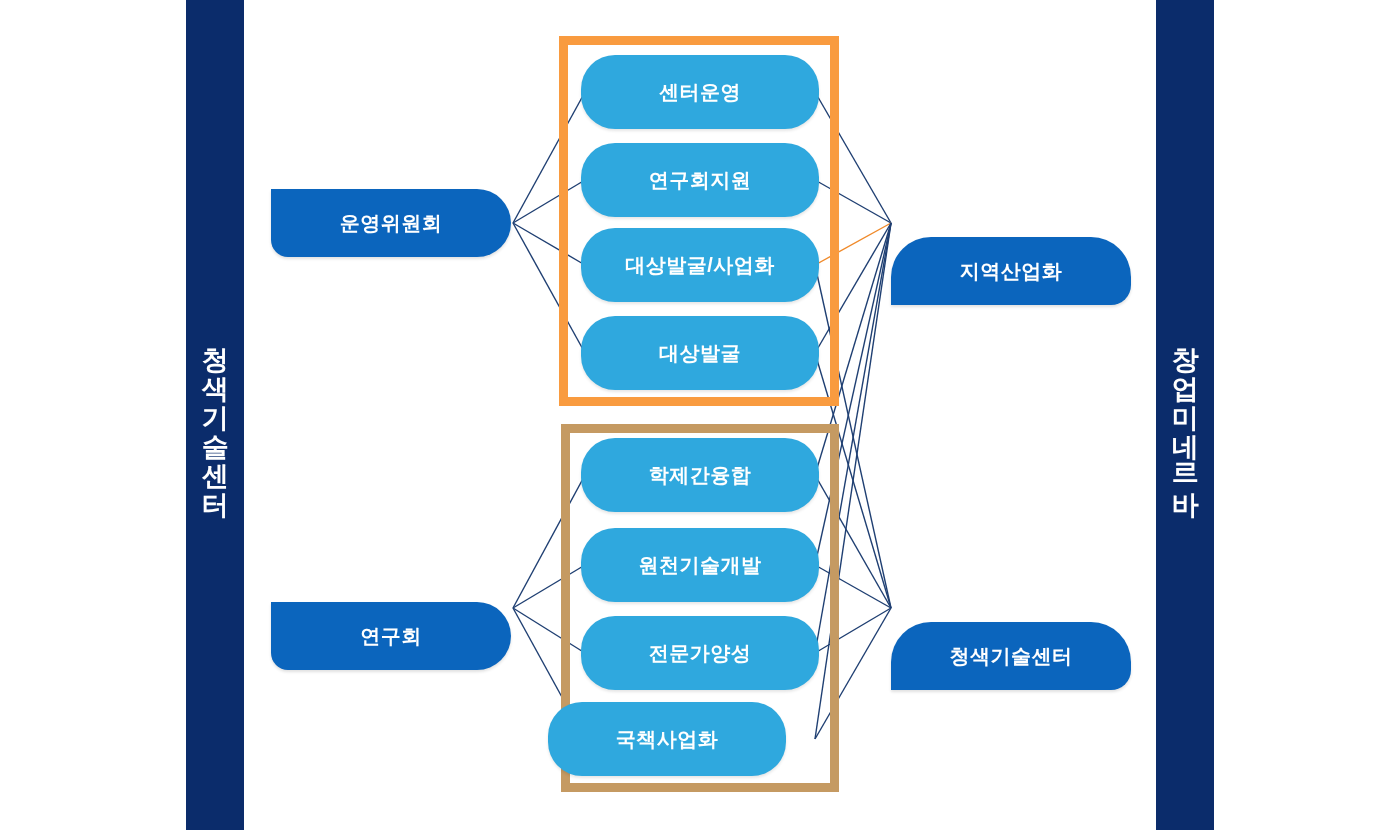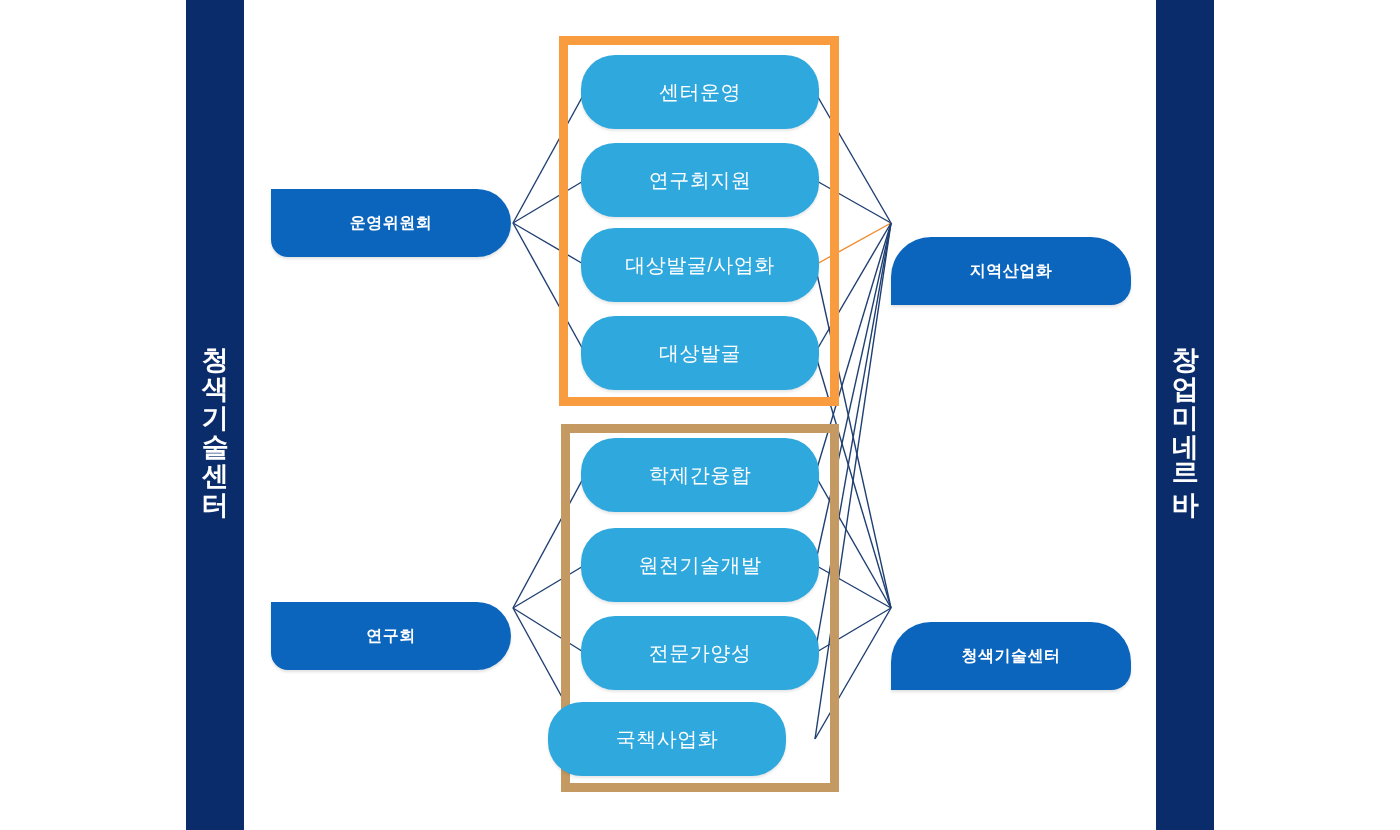--- a/index.html
+++ b/index.html
@@ -70,36 +70,36 @@
     position: absolute;
     width: 238px;
     height: 74px;
     background: #2FA8DE;
     border-radius: 34px;
     display: flex;
     align-items: center;
     justify-content: center;
     color: #ffffff;
     font-size: 20px;
-    font-weight: normal;
+    font-weight: bold;
     letter-spacing: 0.5px;
     box-shadow: 0 2px 3px rgba(0,0,0,0.10);
   }
 
   
   .side-node {
     position: absolute;
     width: 240px;
     height: 68px;
     background: #0B65BD;
     display: flex;
     align-items: center;
     justify-content: center;
     color: #ffffff;
-    font-size: 16px;
+    font-size: 20px;
     font-weight: bold;
     letter-spacing: 0.5px;
     box-shadow: 0 2px 3px rgba(0,0,0,0.12);
   }
   .node-left  { border-radius: 0 40px 40px 20px; }
   .node-right { border-radius: 40px 40px 20px 0; margin-top: 48px; }
 </style>
 </head>
 <body>
 

